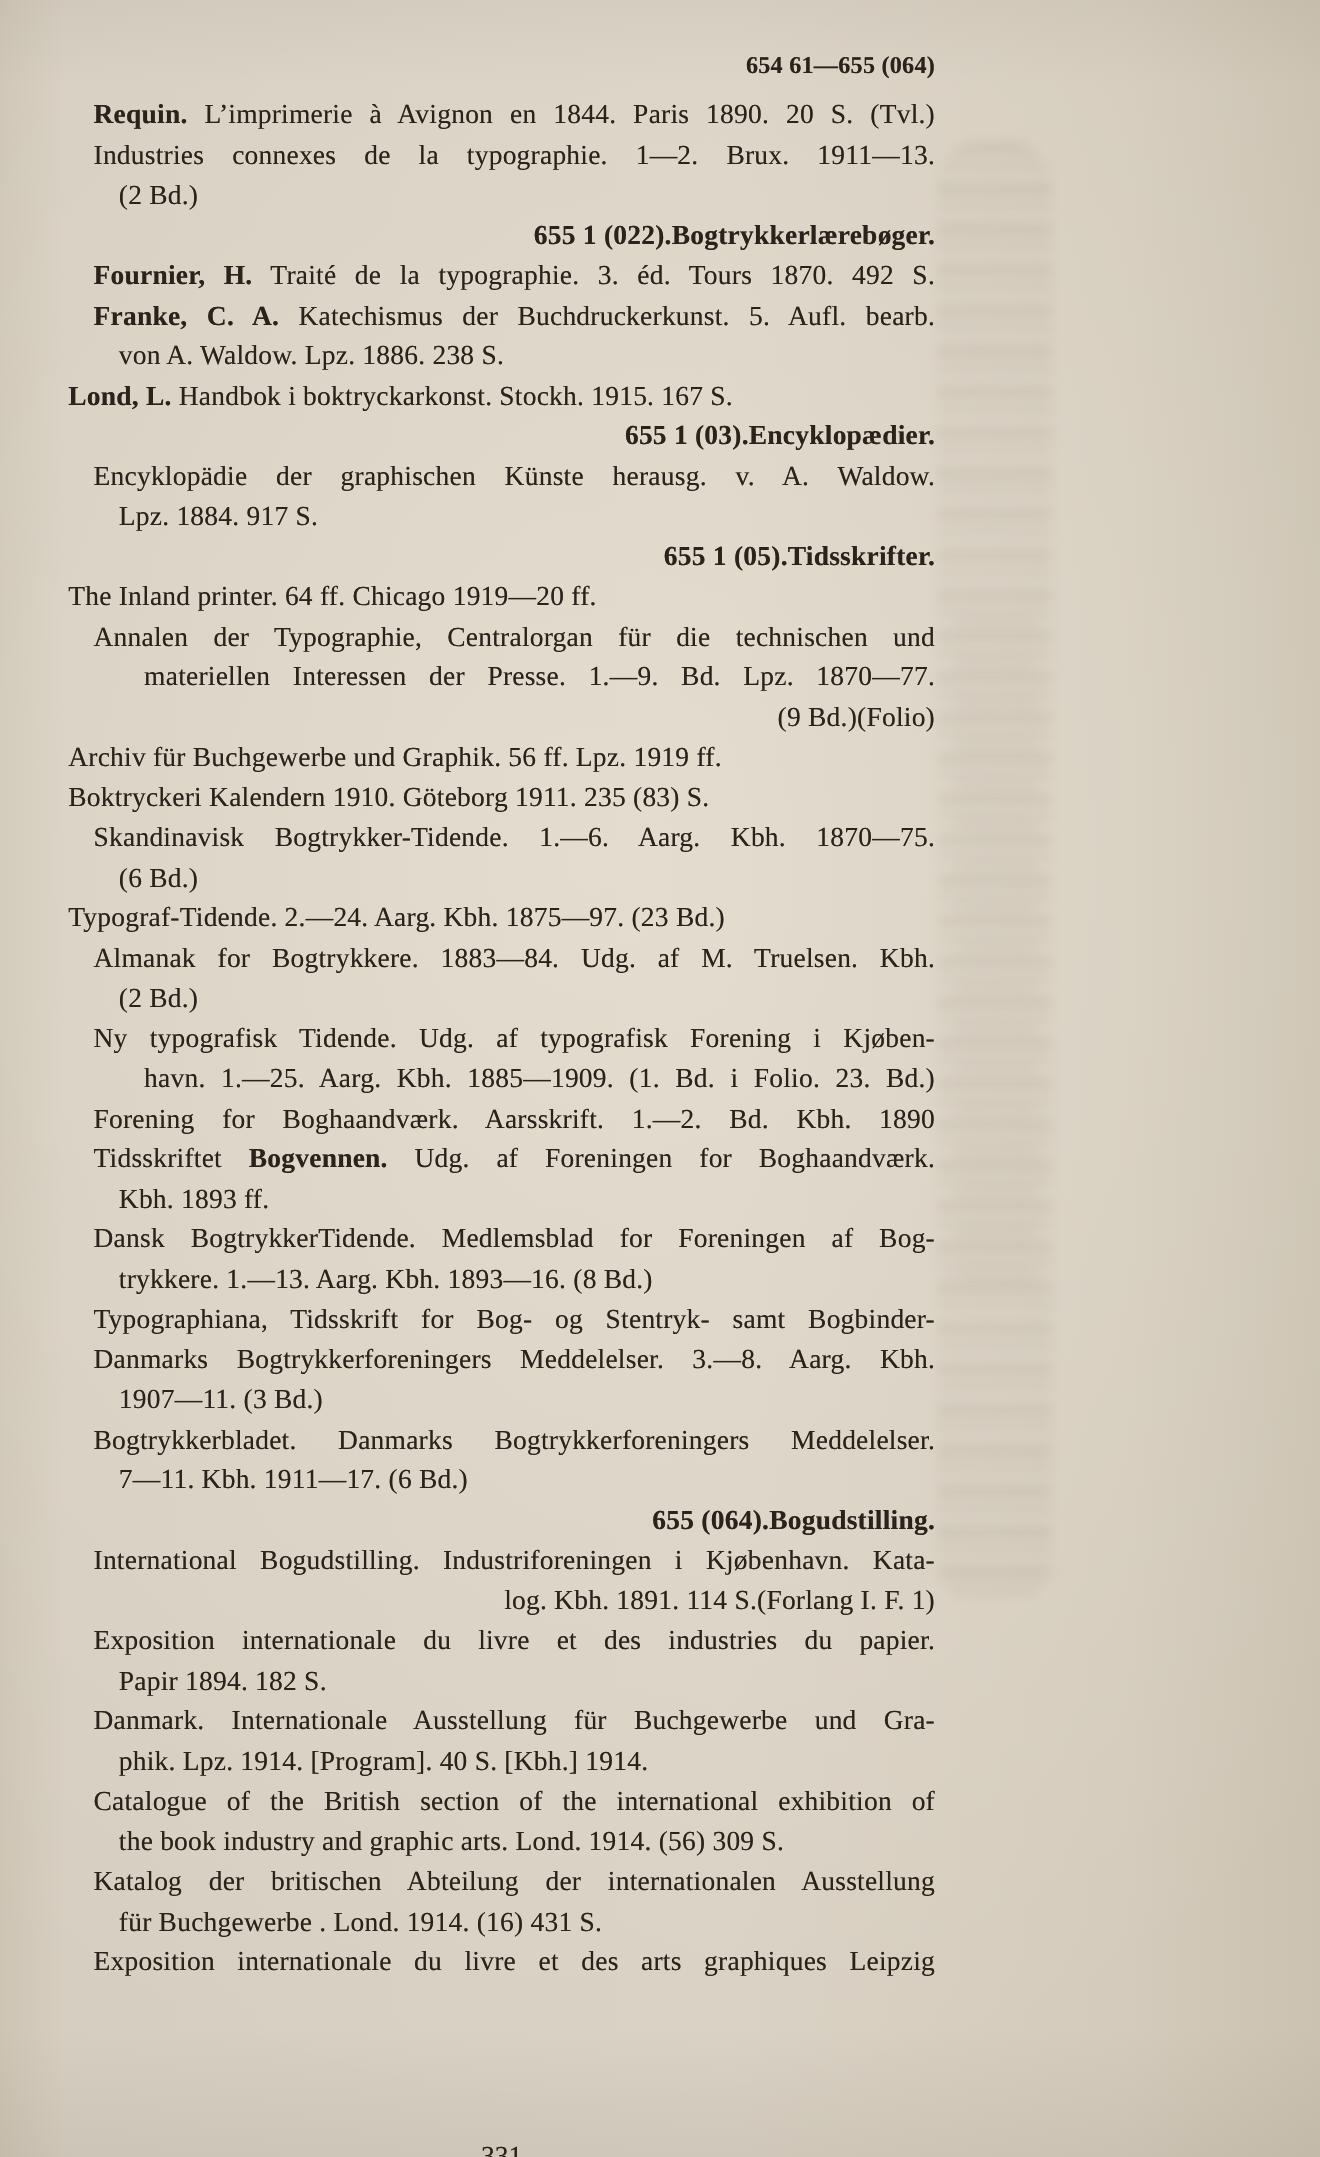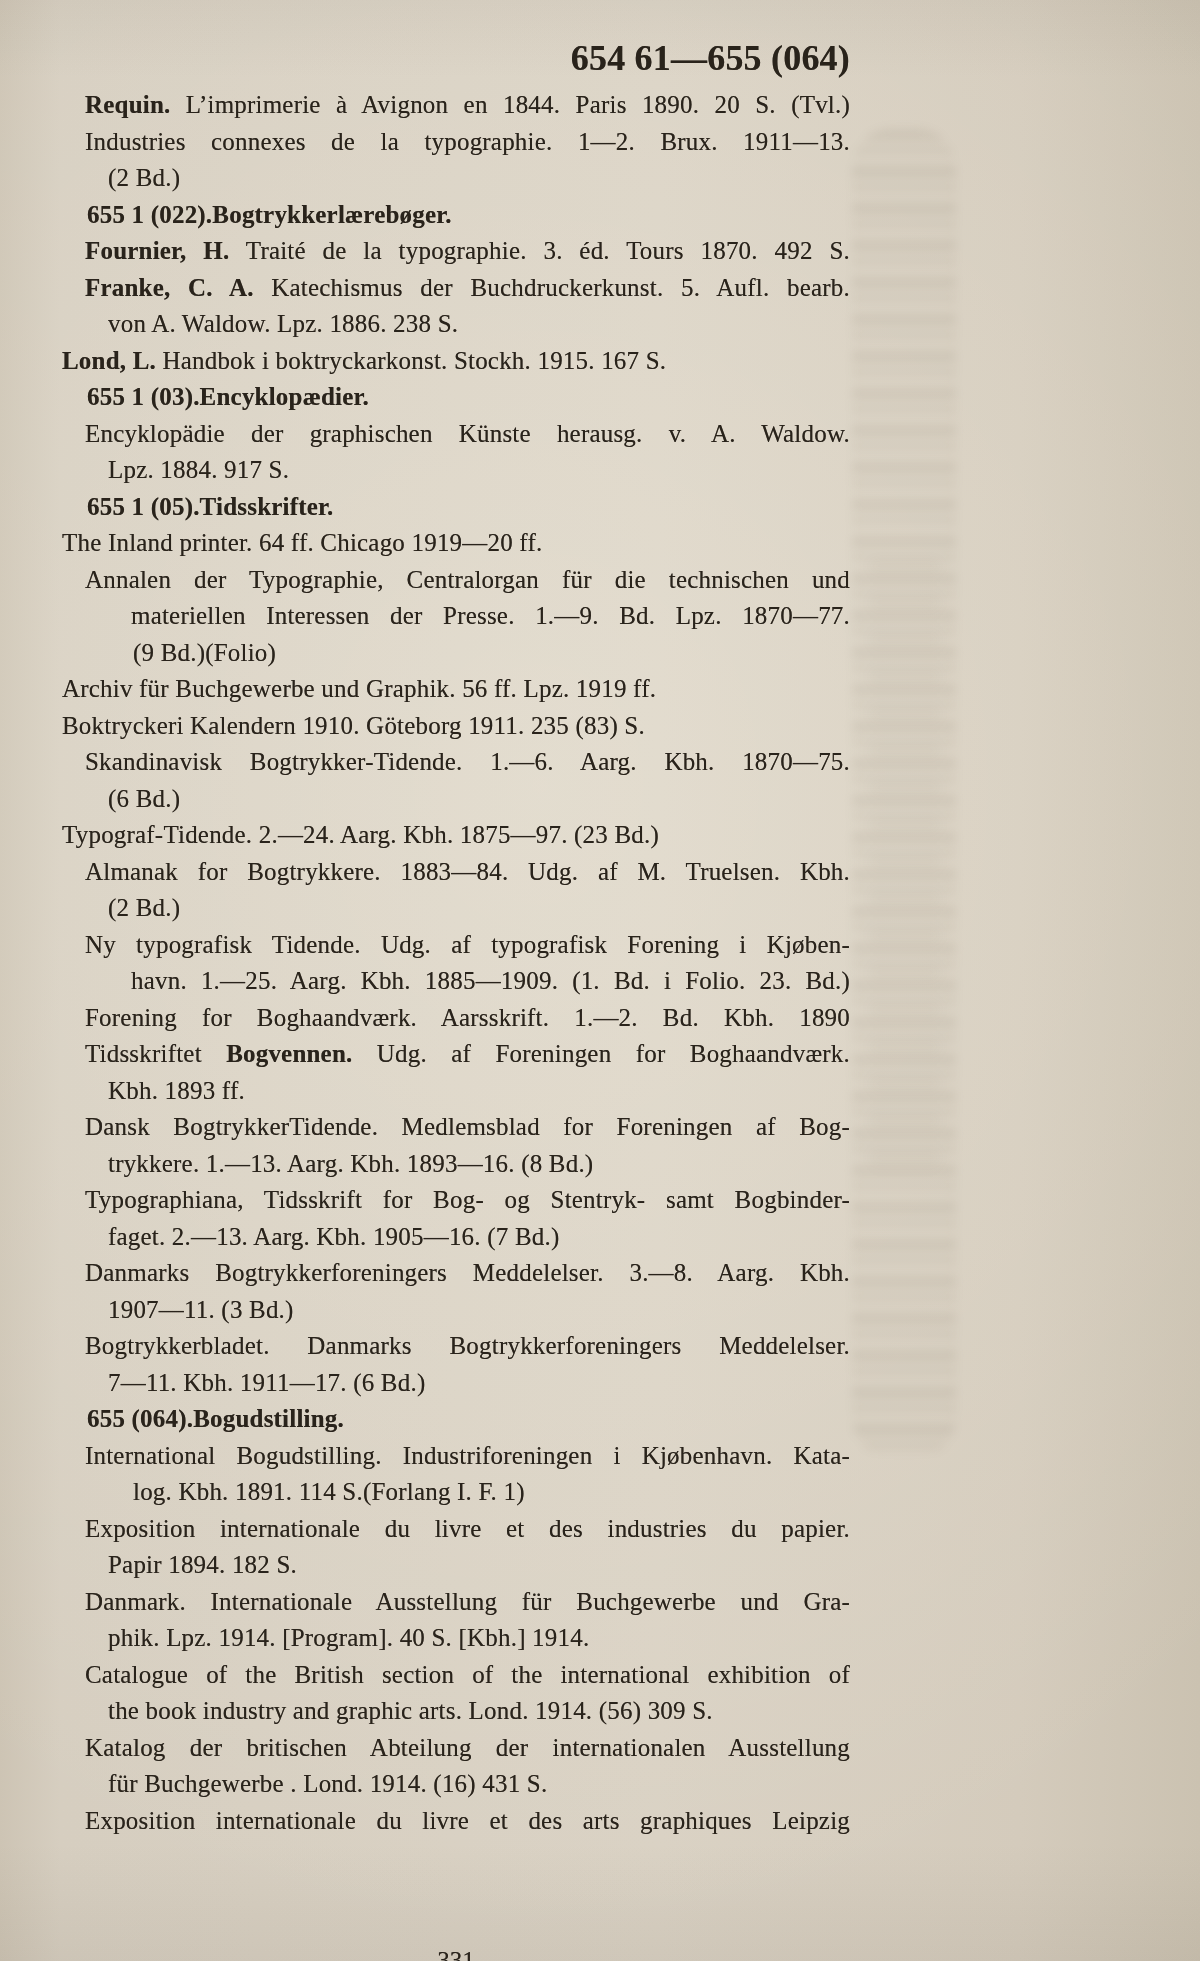--- a/index.html
+++ b/index.html
@@ -61,36 +61,35 @@
     font-size: 25px;
     letter-spacing: 0.2px;
     text-shadow: 0 0 0.5px rgba(41, 35, 27, 0.55);
   }
   .page-header {
     font-weight: 700;
     text-align: right;
     height: 37px;
     line-height: 37px;
     margin-bottom: 10px;
-    font-size: 36px;
+    font-size: 22px;
   }
   .line {
     height: 36.5px;
     line-height: 36.5px;
   }
   .justify {
     text-align: justify;
     text-align-last: justify;
     margin-left: 23px;
   }
   .indent { padding-left: 46px; }
   .split {
     display: flex;
-    justify-content: flex-start;
-    margin-left: 25px;
+    justify-content: flex-end;
   }
   .heading { font-weight: 700; }
   .bold { font-weight: 700; }
   .page-number {
     position: absolute;
     left: 62px;
     top: 1947px;
     width: 788px;
     text-align: center;
     font-size: 25px;
@@ -176,21 +175,20 @@
         <div class="entry">
           <div class="line justify"><span><span>Tidsskriftet </span><span class="bold">Bogvennen.</span><span> Udg. af Foreningen for Boghaandværk.</span></span></div>
           <div class="line indent"><span><span>Kbh. 1893 ff.</span></span></div>
         </div>
         <div class="entry">
           <div class="line justify"><span><span>Dansk BogtrykkerTidende. Medlemsblad for Foreningen af Bog-</span></span></div>
           <div class="line indent"><span><span>trykkere. 1.—13. Aarg. Kbh. 1893—16. (8 Bd.)</span></span></div>
         </div>
         <div class="entry">
           <div class="line justify"><span><span>Typographiana, Tidsskrift for Bog- og Stentryk- samt Bogbinder-</span></span></div>
-          <div class="line indent"><span><span>faget. 2.—13. Aarg. Kbh. 1905—16. (7 Bd.)</span></span></div>
         </div>
         <div class="entry">
           <div class="line justify"><span><span>Danmarks Bogtrykkerforeningers Meddelelser. 3.—8. Aarg. Kbh.</span></span></div>
           <div class="line indent"><span><span>1907—11. (3 Bd.)</span></span></div>
         </div>
         <div class="entry">
           <div class="line justify"><span><span>Bogtrykkerbladet. Danmarks Bogtrykkerforeningers Meddelelser.</span></span></div>
           <div class="line indent"><span><span>7—11. Kbh. 1911—17. (6 Bd.)</span></span></div>
         </div>
         <div class="line heading split">

